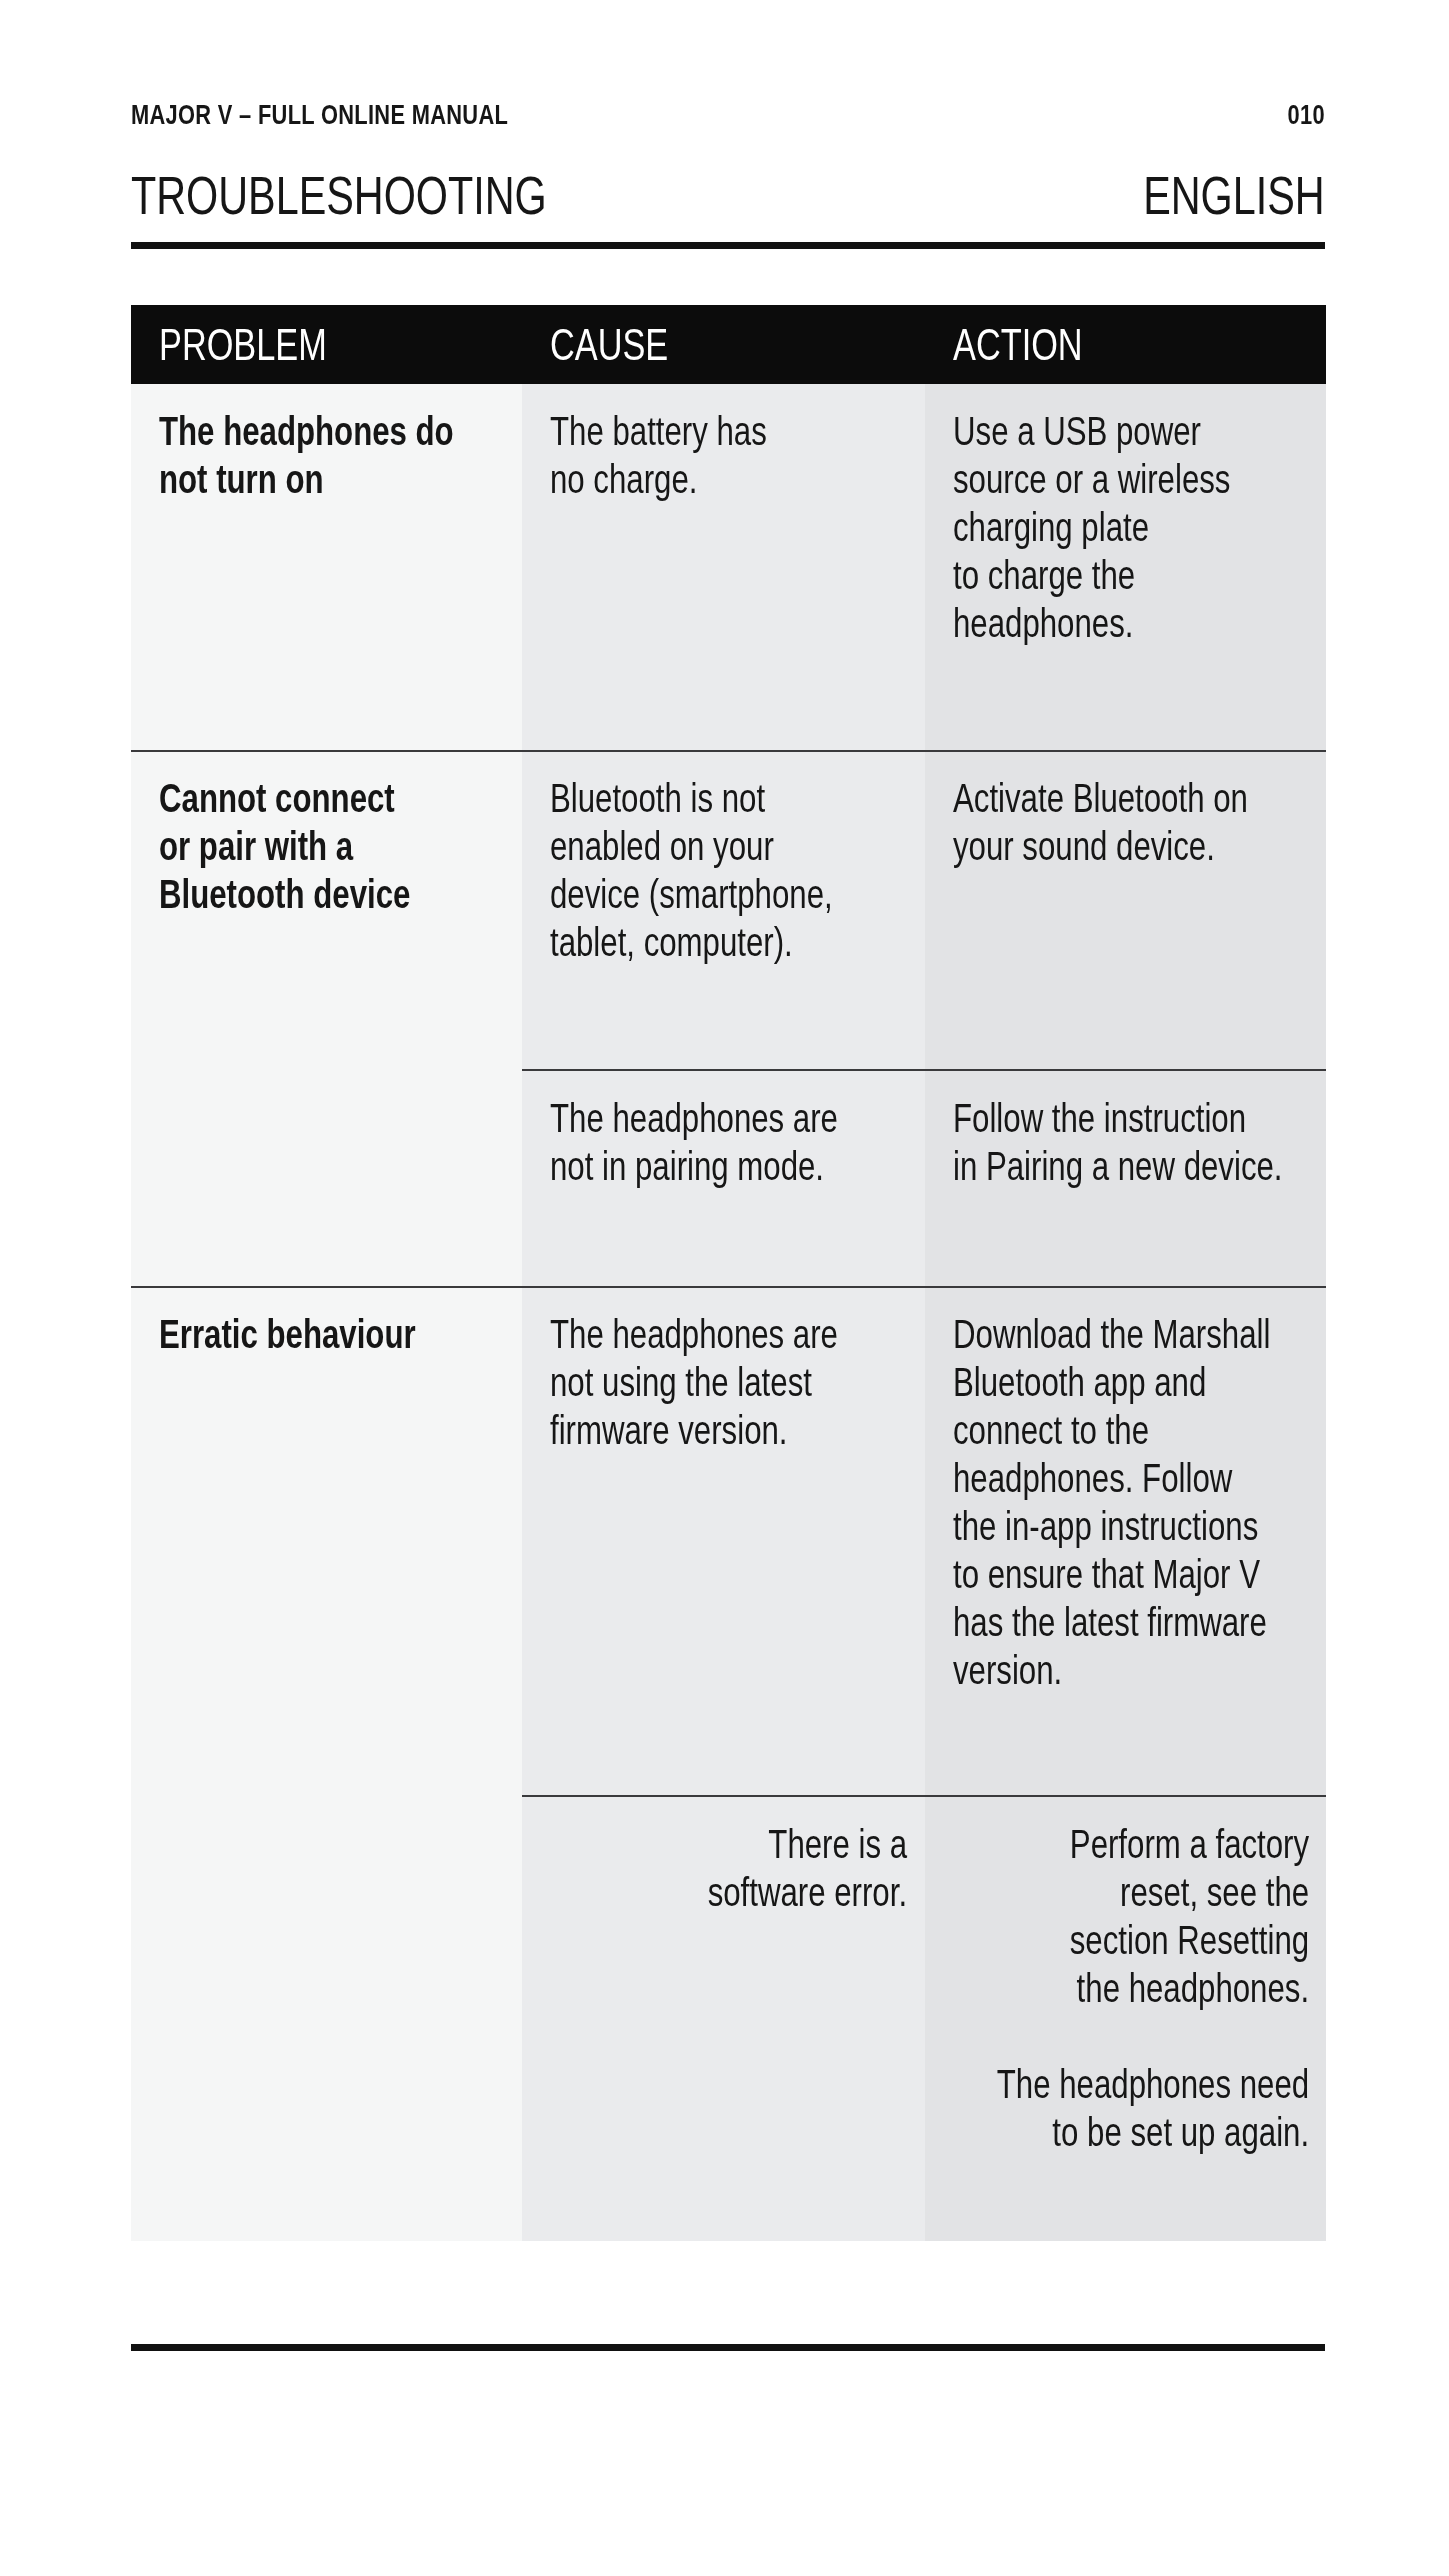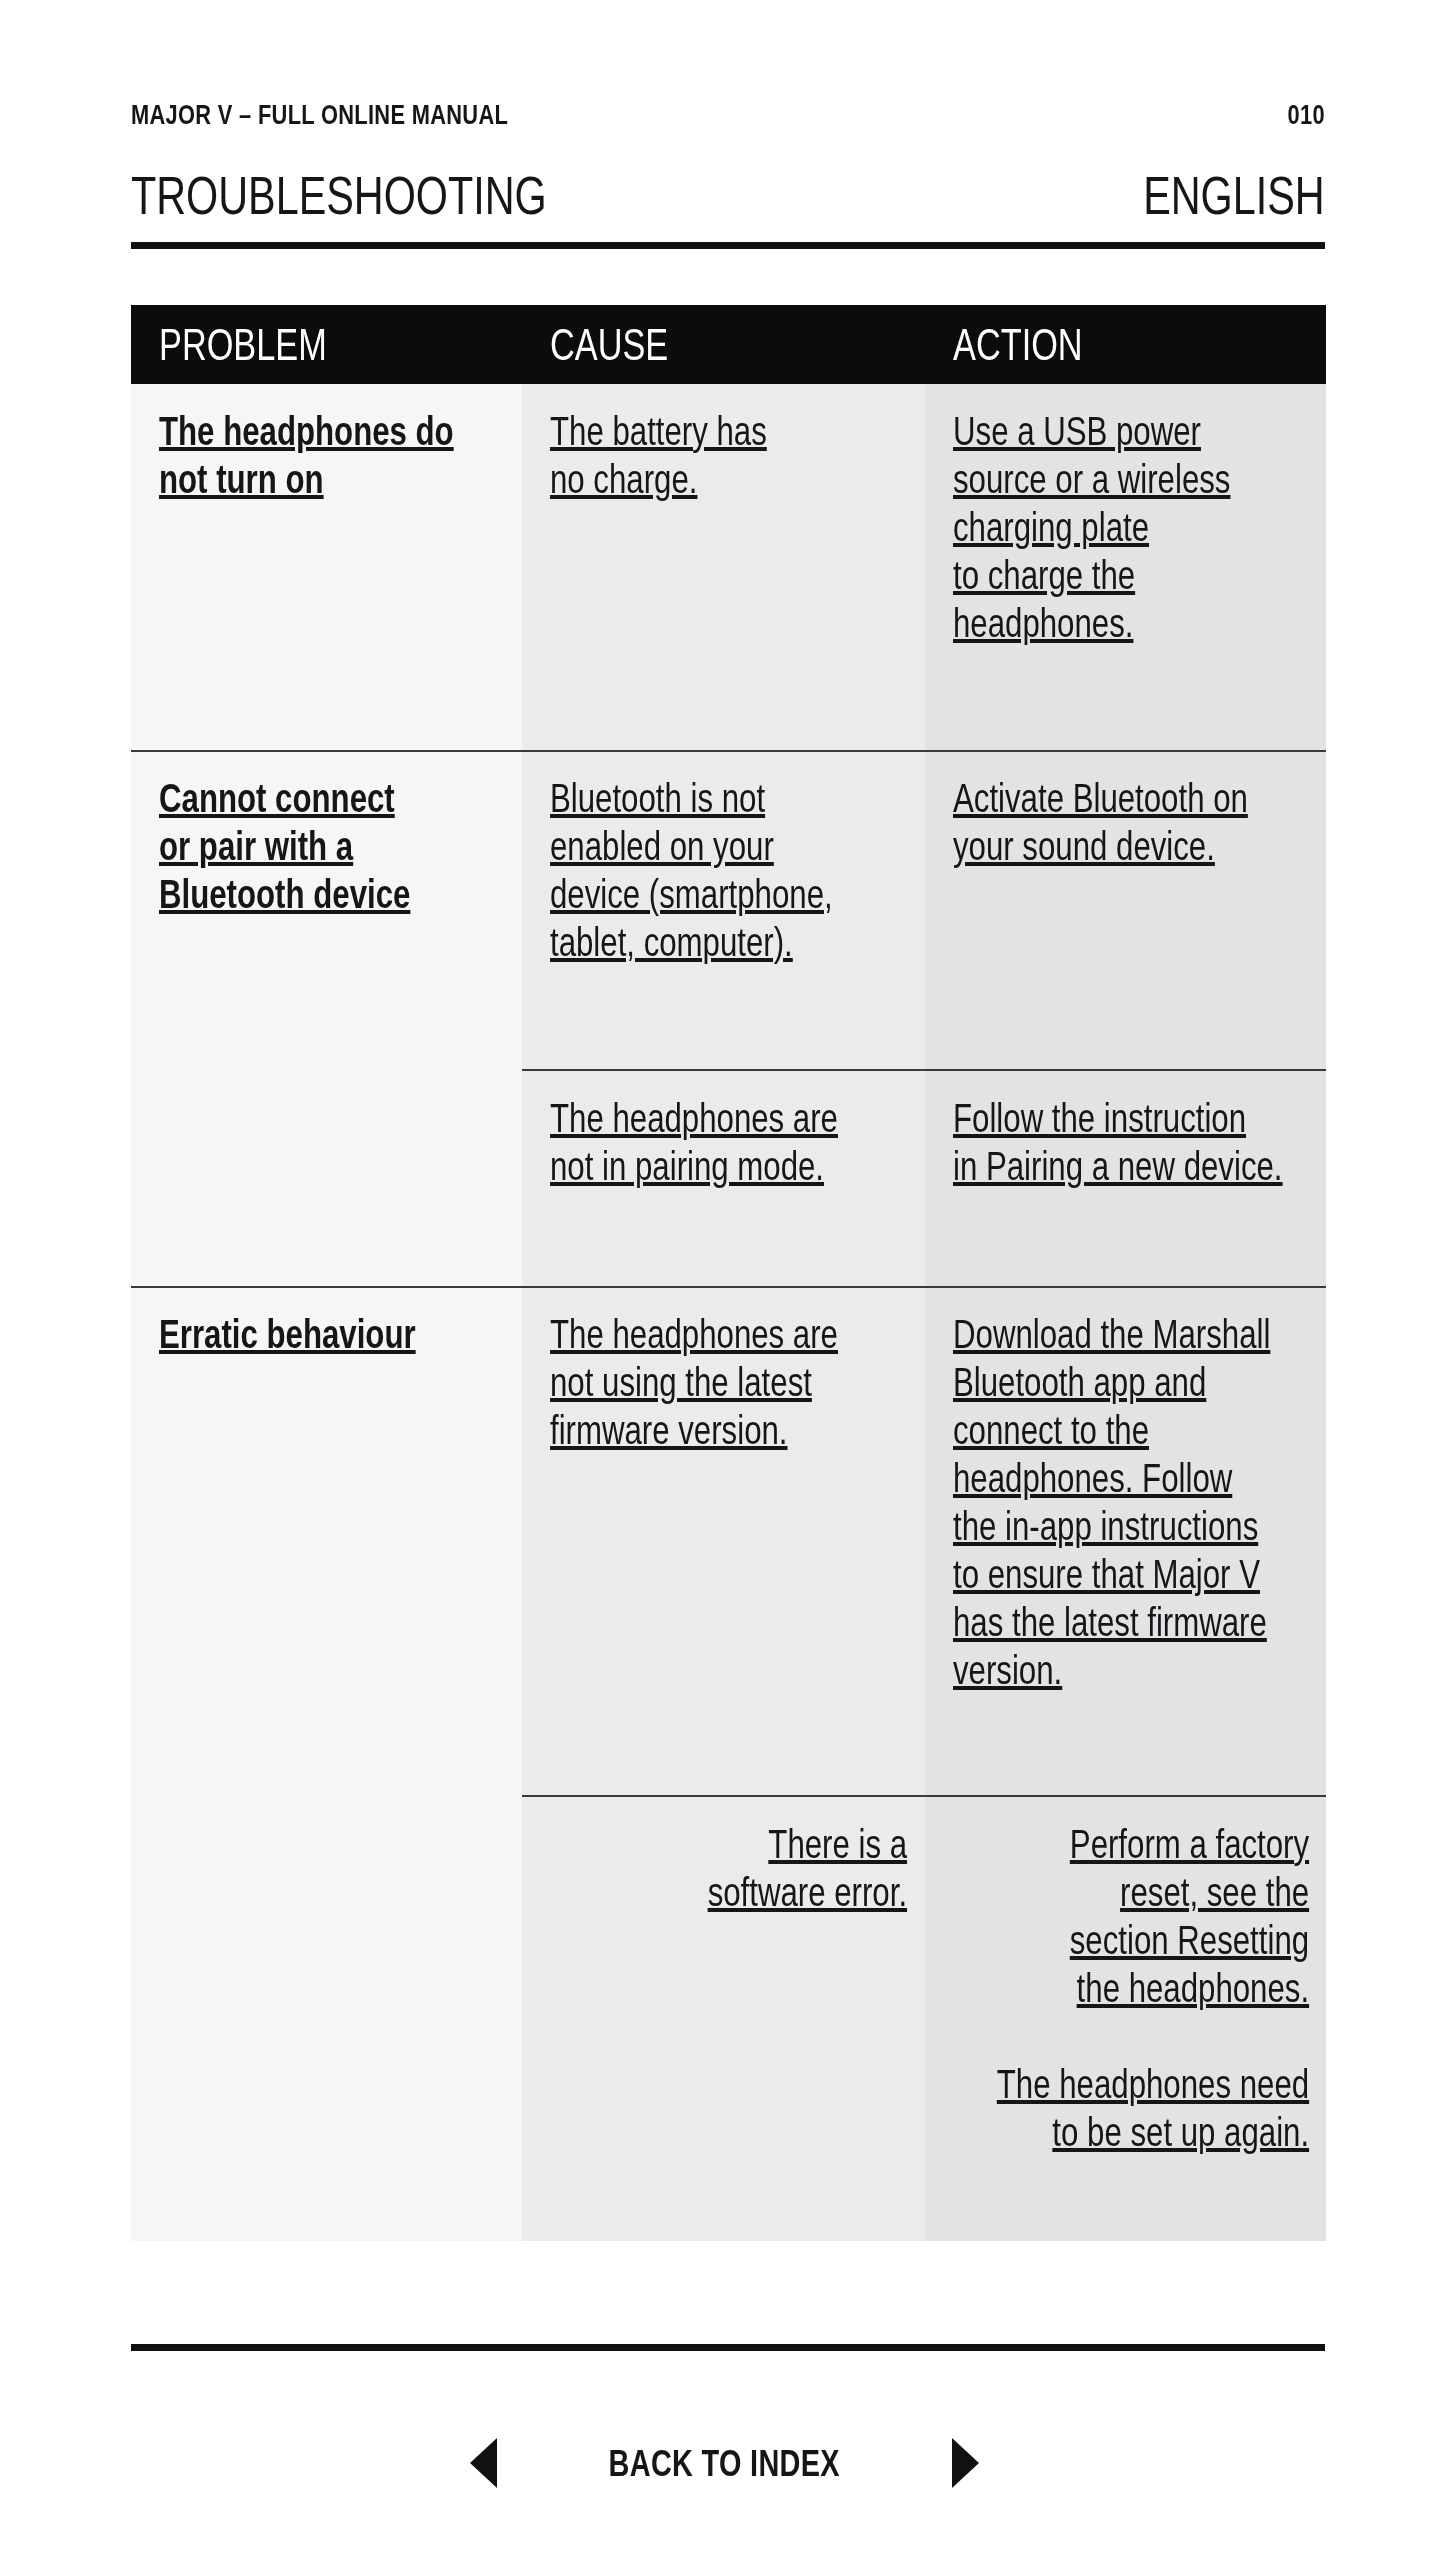--- a/index.html
+++ b/index.html
@@ -38,21 +38,21 @@
   table.ts {
     border-collapse: collapse; table-layout: fixed; width: 1195px;
   }
   table.ts th {
     background: var(--color-header_bg, #0c0c0c);
     color: var(--color-header_text, #ffffff);
     height: 79px; text-align: left; vertical-align: middle;
     padding: 0 0 0 28px; font-size: 44px; font-weight: normal;
   }
   table.ts td {
-    vertical-align: top; padding: 22.5px 16.7px 0 28px; text-decoration: underline;
+    vertical-align: top; padding: 22.5px 16.7px 0 28px;
   }
   td.c1 { background: var(--color-col1_bg, #f5f6f6); }
   td.c2 { background: var(--color-col2_bg, #eaebed); }
   td.c3 { background: var(--color-col3_bg, #e2e3e5); }
   .cell-text {
     font-size: 40px; line-height: 48px; white-space: pre-line;
   }
   .prob .cell-text { font-weight: bold; }
   tr.h411 > td { height: 343px; }
   tr.h353 > td { height: 295px; }
@@ -188,20 +188,15 @@
 The headphones need
 to be set up again.</div>
             </td>
         </tr>
       </tbody>
     </table>
   </div>
 
   <div class="nav-rule"></div>
 
-  <div class="nav">
-    <div class="arrow arrow-left"></div>
-    <span class="nav-label cond-c">BACK TO INDEX</span>
-    <div class="arrow arrow-right"></div>
-  </div>
 
 </div>
 
 
 </body></html>

